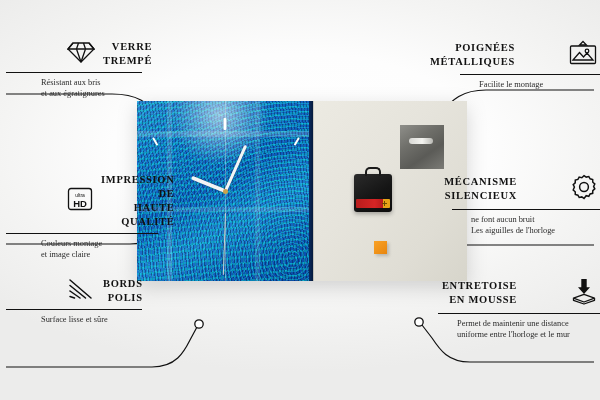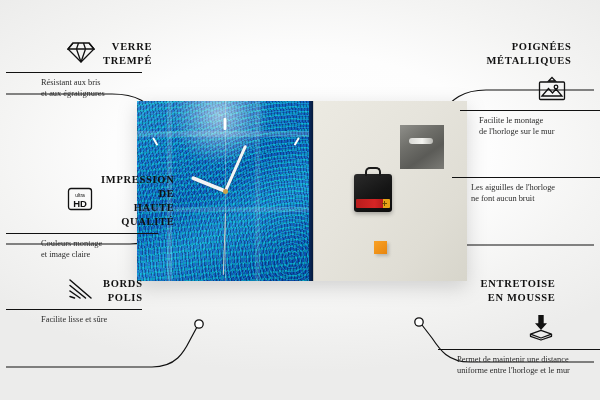--- a/index.html
+++ b/index.html
@@ -106,21 +106,21 @@
   }
 
   
   .callout{ position:absolute; }
   .callout .head{ display:flex; align-items:center; gap:8px; }
   .callout .title{
     font-weight:bold; font-size:10.5px; letter-spacing:.7px; line-height:14px;
     color:#111; text-transform:uppercase;
   }
   .callout.left .title{ text-align:right; }
-  .callout.right .head{ flex-direction:column; justify-content:flex-end; }
+  .callout.right .head{ flex-direction:row; justify-content:flex-end; }
   .callout.right .title{ text-align:right; }
   .rule{ height:1px; background:#111; margin:4px 0 4px; }
   .desc{ font-size:8.4px; line-height:11px; color:#2b2b2b;padding-left:19px; }
   .callout.right .desc{ text-align:left; }
   .ico{ flex:0 0 auto; display:block;padding-left:45px; }
 
   .c-verre      { left:22px;  top:40px;  width:120px; }
   .c-impression { left:22px;  top:173px; width:136px; }
   .c-bords      { left:22px;  top:277px; width:120px; }
   .c-poignees   { left:460px; top:40px;  width:138px; }
@@ -234,48 +234,59 @@
             <path d="M3 14L13 21"></path>
             <path d="M3 19.5L7.5 21"></path>
         </svg>
       </span>
       <div>
         <div class="title"><span>BORDS</span></div>
         <div class="title"><span>POLIS</span></div>
       </div>
     </div>
     <div class="rule"></div>
-    <div class="desc">Facilite lisse et sûre</div>
+    <div class="desc">Surface lisse et sûre</div>
     <div class="desc"></div>
   </div>
 
   <div class="callout right c-poignees">
     <div class="head">
       <div>
         <div class="title"><span>POIGNÉES</span></div>
         <div class="title"><span>MÉTALLIQUES</span></div>
       </div>
       <span class="ico">
         <svg width="30" height="26" viewBox="0 0 30 26" fill="none" stroke="#111" stroke-width="1.3">
           <path d="M15 1.5l3.5 3.5h-7z"></path>
           <rect x="2.5" y="6" width="25" height="17.5" rx="1"></rect>
           <path d="M5 20l6.5-7.5 4 4.5 3.5-4 6 7z"></path>
           <circle cx="19" cy="11" r="1.8"></circle>
         </svg>
       </span>
     </div>
     <div class="rule"></div>
     <div class="desc">Facilite le montage</div>
-    <div class="desc">de l'horloge sur le mur</div>
   </div>
 
   <div class="callout right c-mecanisme">
-    <div class="rule"></div>
+    <div class="head">
+      <div>
+        <div class="title"><span>MÉCANISME</span></div>
+        <div class="title"><span>SILENCIEUX</span></div>
+      </div>
+      <span class="ico">
+        <svg width="28" height="28" viewBox="0 0 28 28" fill="none" stroke="#111" stroke-width="1.5">
+          <path d="M14 2.6l2.2 1.5 2.6-.6 1.3 2.3 2.6.7.1 2.7 2 1.8-1.2 2.4 1.2 2.4-2 1.8-.1 2.7-2.6.7-1.3 2.3-2.6-.6L14 25.4l-2.2-1.5-2.6.6-1.3-2.3-2.6-.7-.1-2.7-2-1.8L4.4 14l-1.2-2.4 2-1.8.1-2.7 2.6-.7 1.3-2.3 2.6.6z"></path>
+          <circle cx="14" cy="14" r="4.4"></circle>
+        </svg>
+      </span>
+    </div>
+    <div class="rule"></div>
+    <div class="desc">ne font aucun bruit</div>
     <div class="desc">Les aiguilles de l'horloge</div>
-    <div class="desc">ne font aucun bruit</div>
   </div>
 
   <div class="callout right c-entretoise">
     <div class="head">
       <div>
         <div class="title"><span>ENTRETOISE</span></div>
         <div class="title"><span>EN MOUSSE</span></div>
       </div>
       <span class="ico">
         <svg width="28" height="28" viewBox="0 0 28 28" fill="none" stroke="#111" stroke-width="1.3" stroke-linejoin="round">

